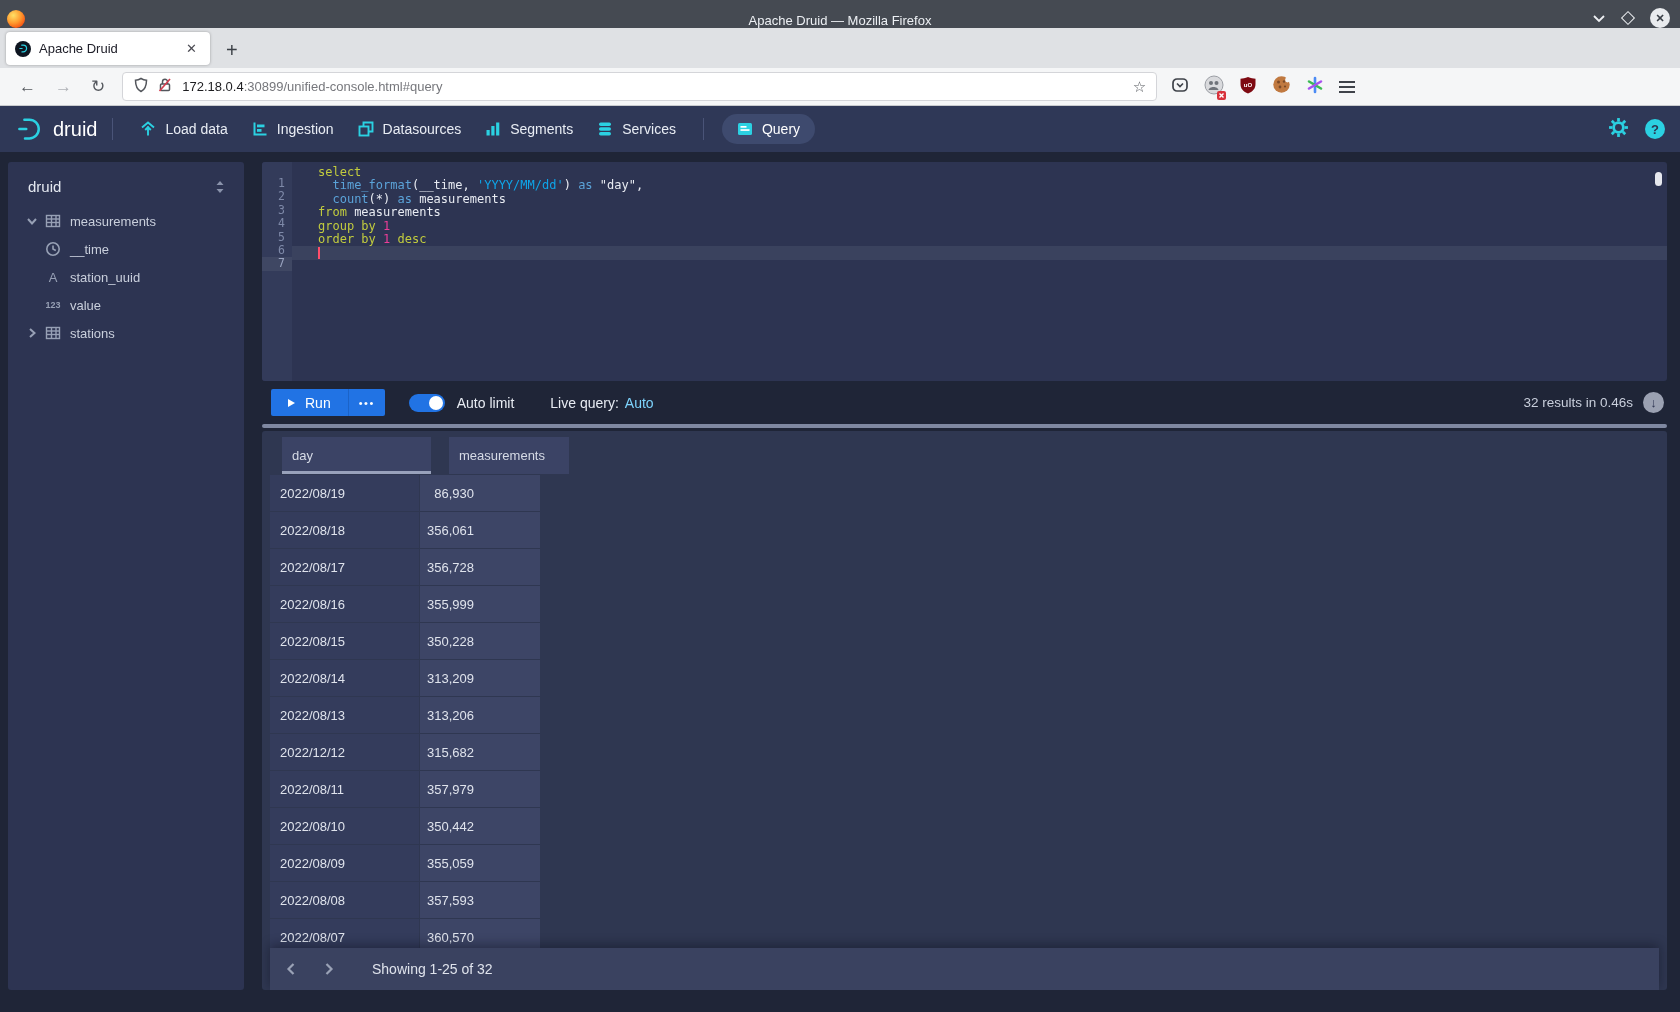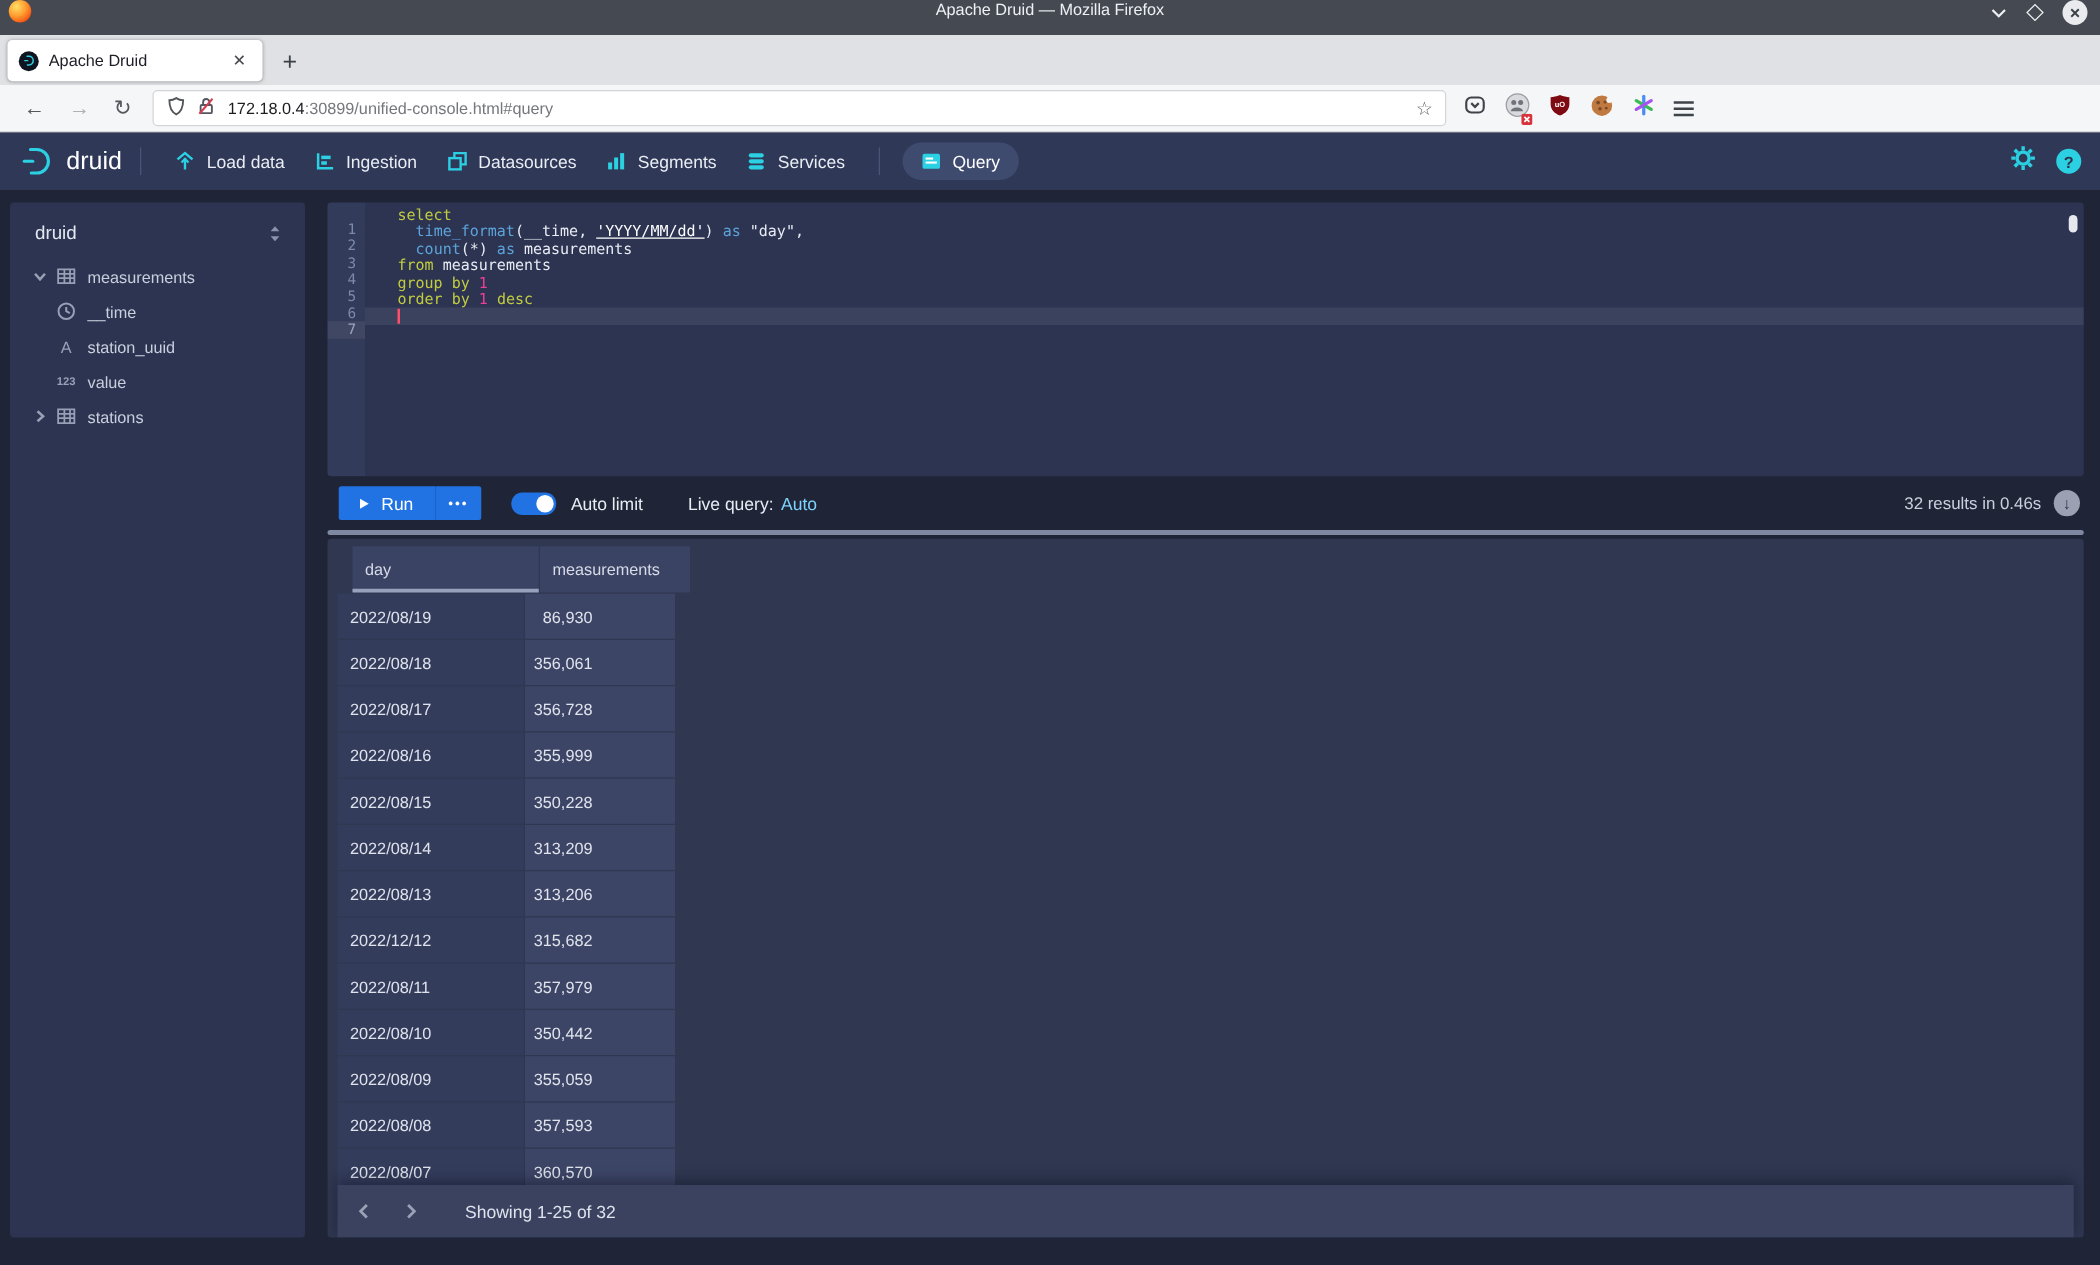--- a/index.html
+++ b/index.html
@@ -1,20 +1,20 @@
 <!DOCTYPE html>
 <html><head>
 <meta charset="utf-8">
 <style>
   * { margin:0; padding:0; box-sizing:border-box; }
   body { background:#000; font-family:"Liberation Sans", sans-serif; }
   .window { position:relative; width:1680px; height:1012px; background:#1f2537; overflow:hidden; }
 
   
-  .titlebar { height:28px; background:#454a52; display:flex; align-items:flex-start; position:relative; }
+  .titlebar { height:28px; background:#454a52; display:flex; align-items:flex-end; position:relative; }
   .ff-logo { width:18px; height:18px; border-radius:50%; margin-left:7px;
     background:radial-gradient(circle at 35% 30%, #ffe066 0%, #ff9a2e 45%, #f4420c 85%); z-index:1; }
   .tb-title { position:absolute; left:0; right:0; text-align:center; color:#edf0f4; font-size:13px; }
   .tb-controls { margin-left:auto; display:flex; gap:17px; align-items:center; margin-right:10px; z-index:1; }
   .wc-min svg, .pg-chev svg { display:block; }
   .wc-max { width:10px; height:10px; border:1.6px solid #eef0f3; transform:rotate(45deg); }
   .wc-close { width:20px; height:20px; border-radius:50%; background:#e9ebee; color:#3b4048;
     font-size:11px; font-weight:bold; display:flex; align-items:center; justify-content:center; }
 
   
@@ -74,21 +74,21 @@
   .gutter { width:30px; background:#333b5a; padding-top:15px; }
   .gutter-num { height:13.4px; font:11.5px/13.4px "DejaVu Sans Mono", monospace; color:#7e89a8;
     text-align:right; padding-right:7px; }
   .gutter-num.active { background:#3f4763; color:#9aa4c0; }
   .code { flex:1; padding-top:4px; }
   .code-line { height:13.4px; font:12px/13.4px "DejaVu Sans Mono", monospace; color:#e8ebf2;
     padding-left:26px; white-space:pre; }
   .code-line.active { background:#3a425e; }
   .tok-kw { color:#c2cc3e; }
   .tok-fn { color:#5ba3d9; }
-  .tok-str { color:#ffffff;text-decoration:underline; }
+  .tok-str { color:#0ea5e9; }
   .tok-num { color:#ed3e98; }
   .cursor { display:inline-block; width:2px; height:12px; background:#ff4d6a; vertical-align:top; margin-top:1px; }
   .editor-thumb { position:absolute; right:5px; top:10px; width:7px; height:14px; background:#e6e8ee; border-radius:3.5px; }
 
   
   .runbar { height:27px; margin-top:8px; display:flex; align-items:center; padding-left:9px; flex-shrink:0; }
   .run-btn { height:27px; background:#2173e4; border-radius:2px 0 0 2px; color:#fff; font-size:14px;
     display:flex; align-items:center; padding:0 17px; gap:10px; }
   .play { width:0; height:0; border-left:7px solid #fff; border-top:4.5px solid transparent; border-bottom:4.5px solid transparent; }
   .more-btn { height:27px; background:#2173e4; border-left:1px solid #1b63c8; border-radius:0 2px 2px 0;
@@ -100,21 +100,21 @@
   .live-value { color:#7dd3fc; font-size:14px; margin-left:6px; }
   .results-info { margin-left:auto; display:flex; align-items:center; gap:10px; color:#c9cfdc;
     font-size:13.5px; padding-right:3px; }
   .dl-circle { width:21px; height:21px; border-radius:50%; background:#9ba1b2; color:#2c3350;
     display:flex; align-items:center; justify-content:center; font-size:13px; font-weight:bold; }
 
   
   .drag-handle { height:4px; background:#7f88a1; border-radius:2px; margin-top:8px; flex-shrink:0; }
   .results { flex:1; background:#2f3751; border-radius:3px; margin-top:3px; position:relative;
     padding:6px 8px 0 8px; overflow:hidden; }
-  .thead { display:flex; gap:1px;padding-left:12px; }
+  .thead { display:flex; gap:18px;padding-left:12px; }
   .th { height:37px; background:#3b4365; color:#d6dbe6; font-size:13px; display:flex; align-items:center;
     padding-left:10px; position:relative; }
   .th-day { width:149px; }
   .th-num { width:120px; }
   .sort-underline { position:absolute; left:0; right:0; bottom:0; height:3px; background:#98a1bb; }
   .tr { display:flex; gap:1px; margin-top:1px; }
   .td { height:36px; font-size:13px; color:#dfe3ec; display:flex; align-items:center; }
   .td-day { width:149px; background:#343c5c; padding-left:10px; }
   .td-num { width:120px; background:#3d4566; justify-content:flex-end; padding-right:66px; }
   .pagination { position:absolute; left:8px; right:8px; bottom:0; height:42px; background:#3a4260;

